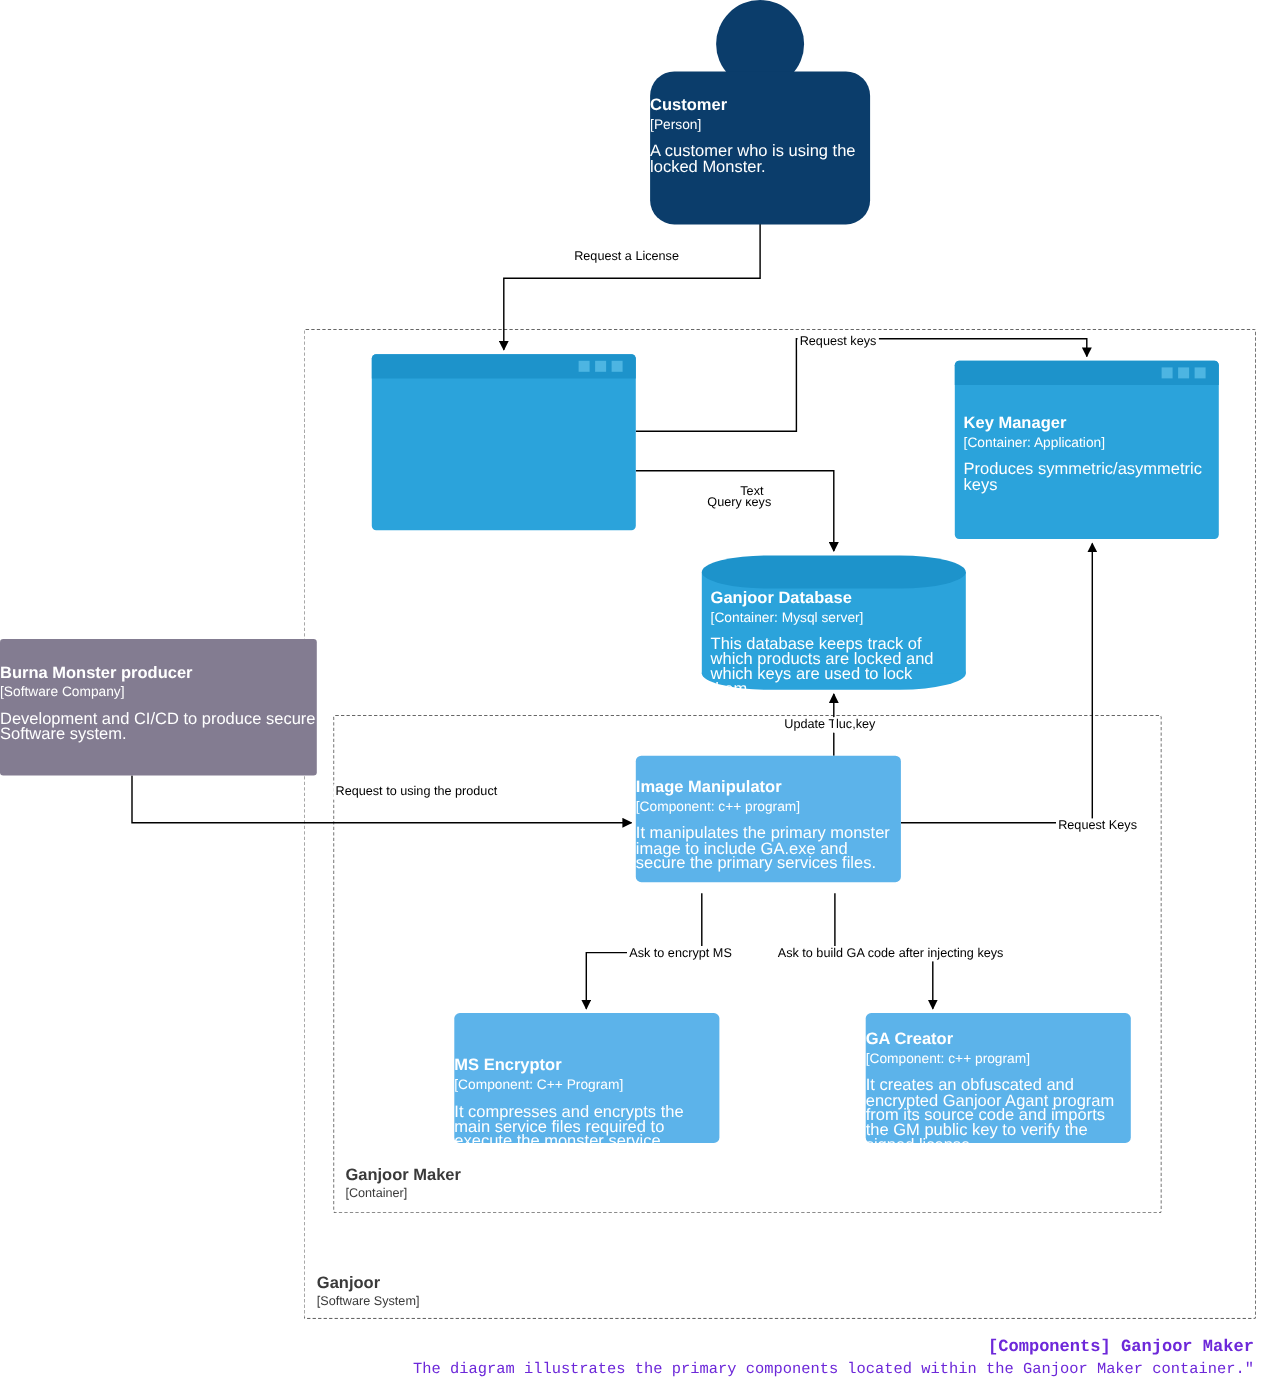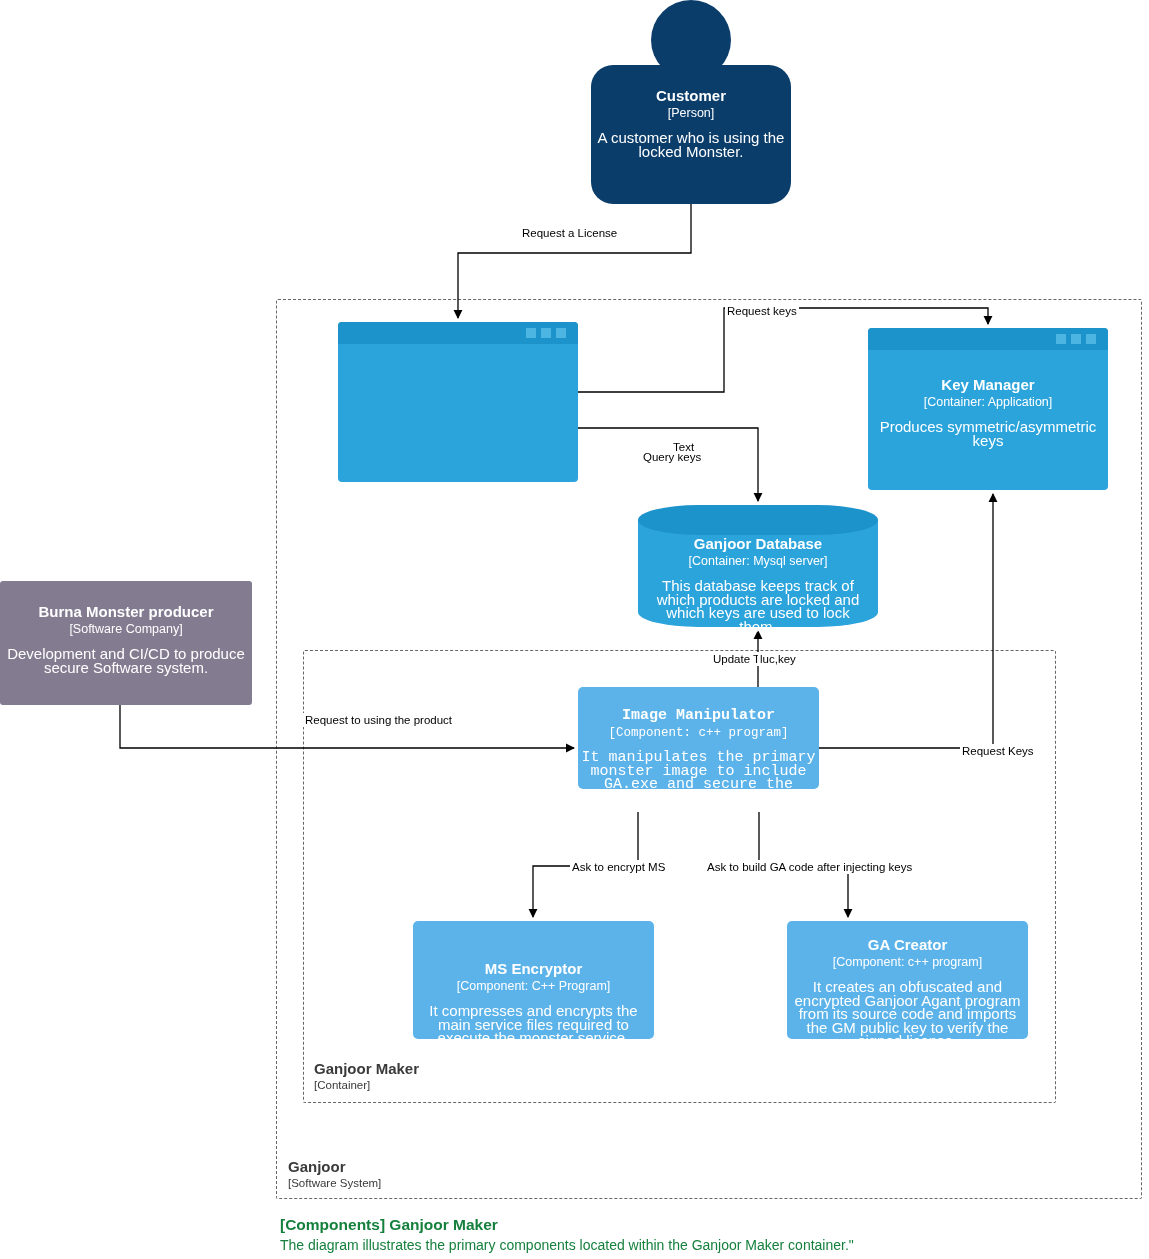--- a/index.html
+++ b/index.html
@@ -22,21 +22,20 @@
     position: absolute;
     left: 0;
     top: 0;
     width: 1149px;
     height: 1259px;
     overflow: visible;
   }
   .node {
     position: absolute;
     box-sizing: border-box;
-    text-align: center;
     color: #ffffff;
   }
   .node .title {
     font-weight: bold;
     font-size: 15px;
     line-height: 18px;
   }
   .node .tech {
     font-size: 12.5px;
     line-height: 16px;
@@ -71,21 +70,21 @@
     height: 117px;
     border-radius: 22px;
     background: #0b3d6b;
     padding-top: 22px;
   }
 
   
   #ext-producer {
     left: 0px;
     top: 581px;
-    width: 252px;
+    width: 288px;
     height: 124px;
     background: #837c91;
     border-radius: 3px;
     padding-top: 22px;
   }
 
   
   .window {
     background: #2ba3db;
     border-radius: 4px;
@@ -171,23 +170,22 @@
 
   
   .component {
     background: #5cb3ea;
     border-radius: 5px;
   }
   #node-im {
     left: 578px;
     top: 687px;
     width: 241px;
-    height: 102px;
+    height: 115px;
     padding-top: 20px;
-    font-family: Liberation Mono, monospace;
   }
   #node-mse {
     left: 413px;
     top: 921px;
     width: 241px;
     height: 118px;
     padding-top: 39px;
   }
   #node-gac {
     left: 787px;
@@ -252,22 +250,23 @@
     white-space: nowrap;
     padding: 0 2px;
   }
 
   
   #caption {
     position: absolute;
     left: 280px;
     top: 1214px;
     width: 860px;
-    text-align: left;
-    color: #15803d;
+    text-align: right;
+    color: #6d28d9;
+    font-family: Liberation Mono, monospace;
   }
   #caption .cap-title {
     font-weight: bold;
     font-size: 15.5px;
     line-height: 21px;
   }
   #caption .cap-sub {
     font-size: 14px;
     line-height: 21px;
   }

